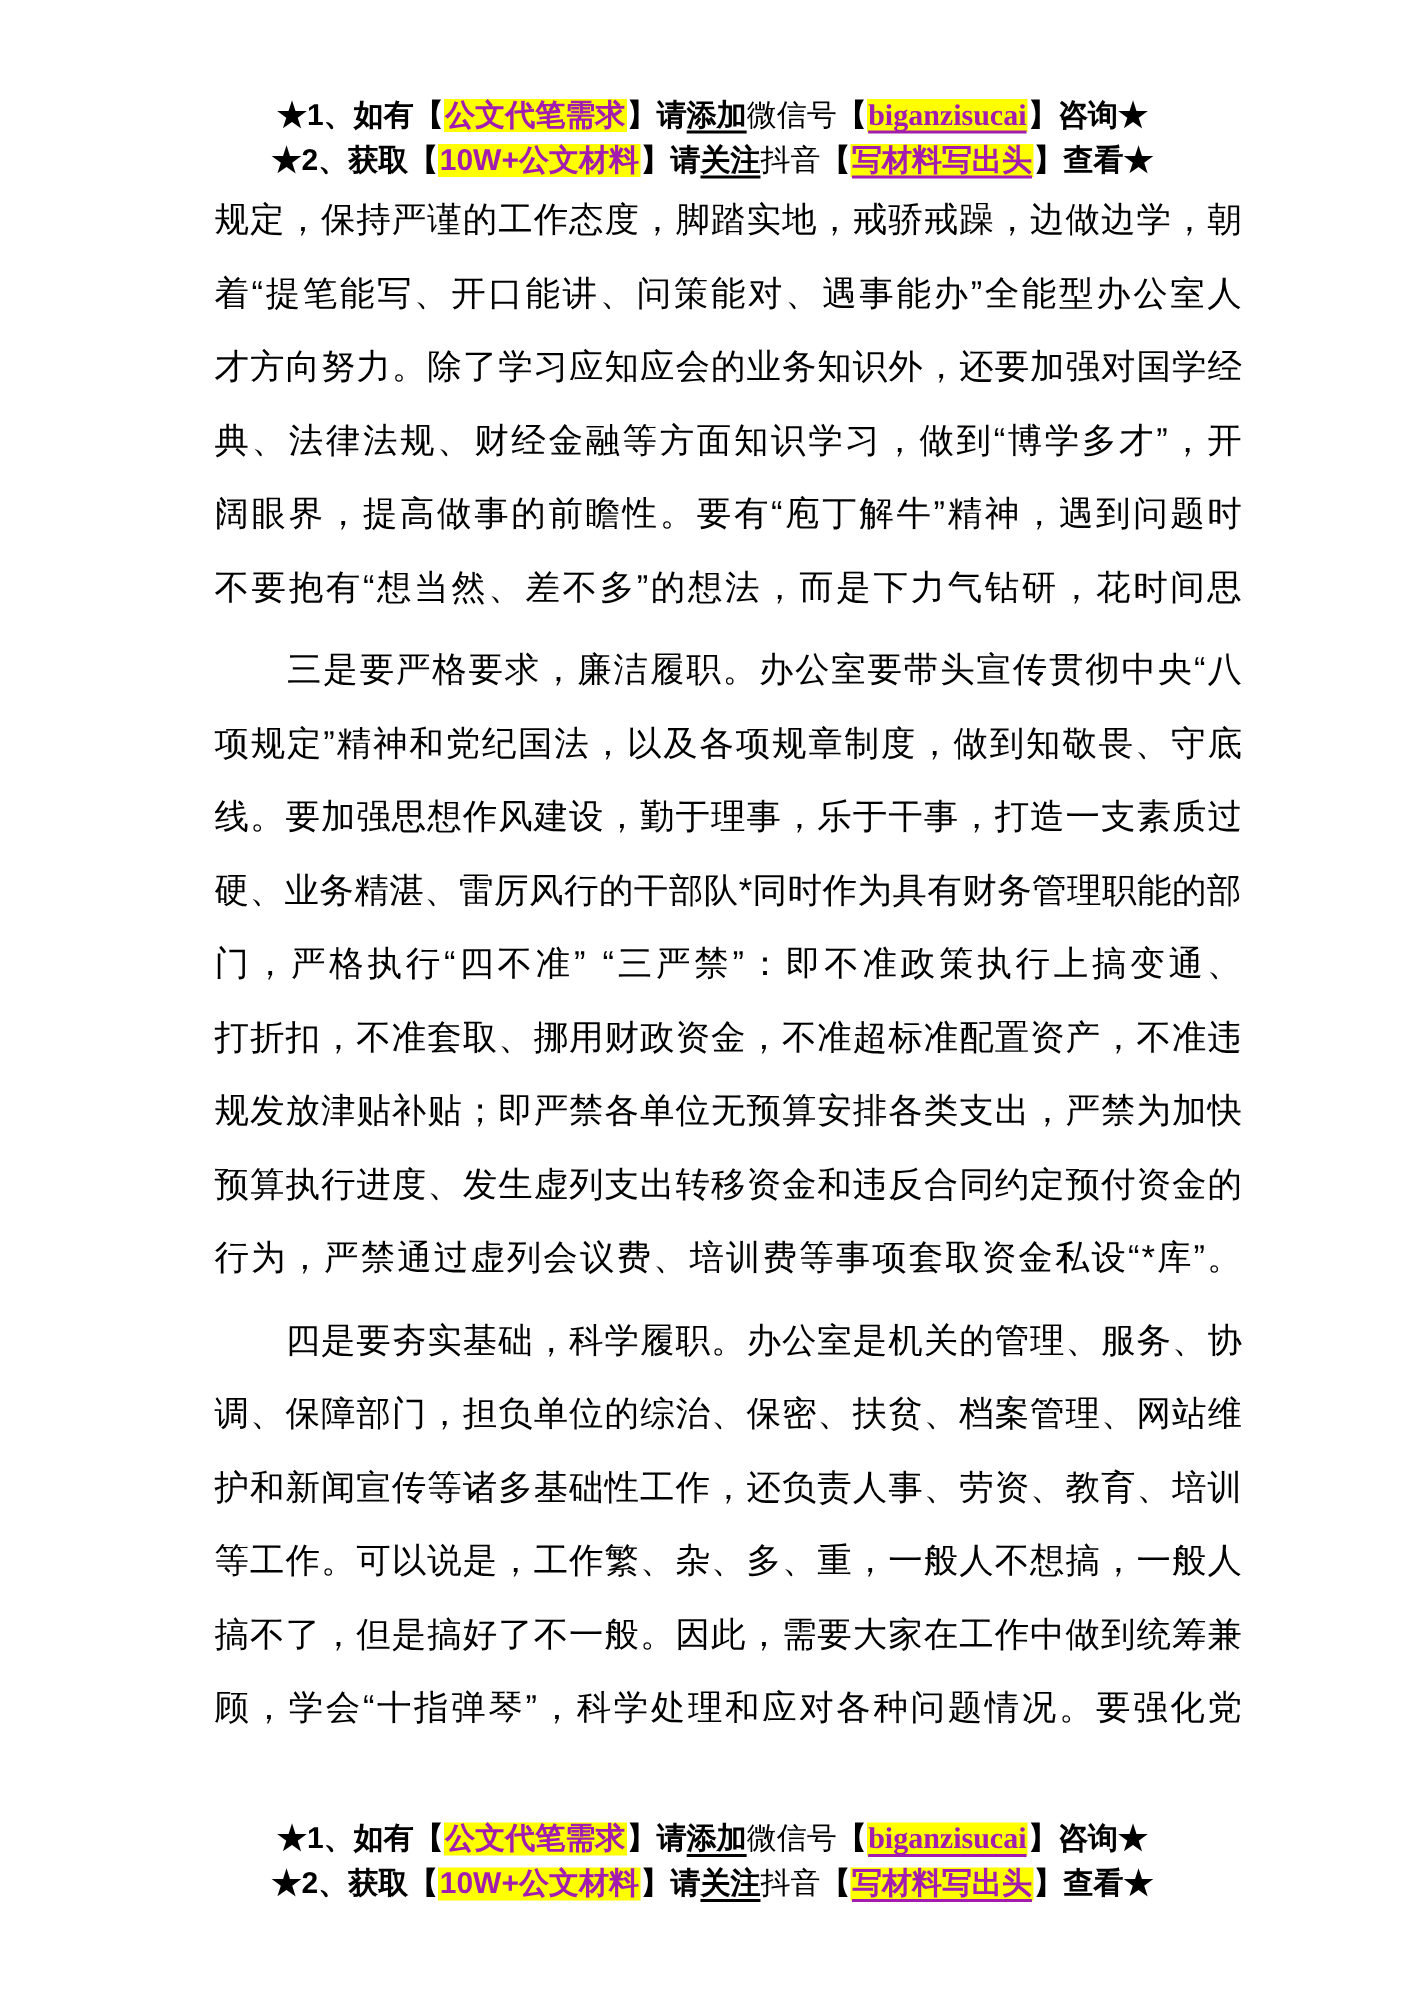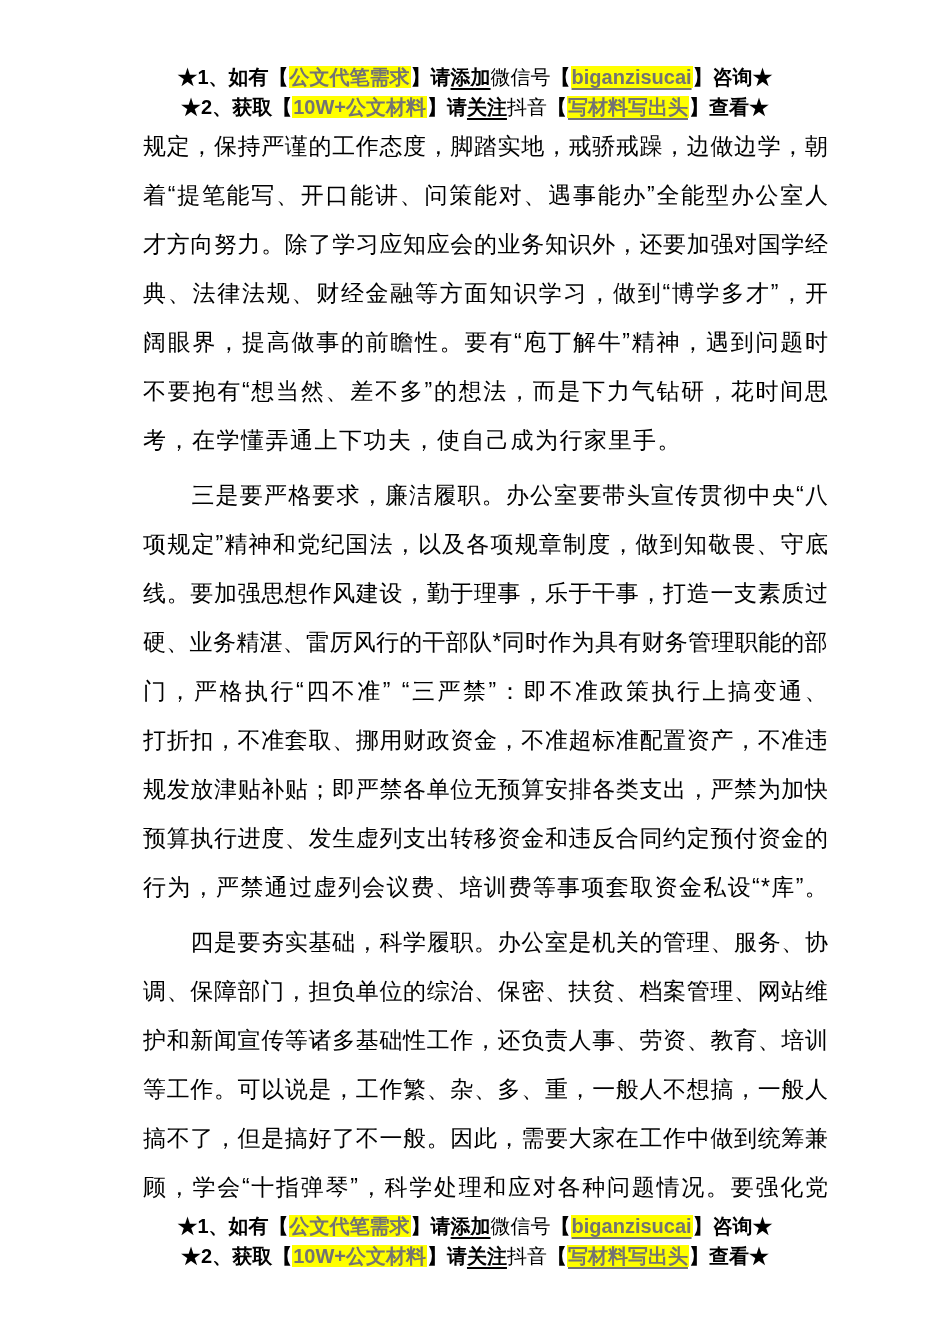--- a/index.html
+++ b/index.html
@@ -20,22 +20,22 @@
     left: 0;
     width: 100%;
     text-align: center;
     font-size: 20px;
     font-weight: 700;
     line-height: 29px;
   }
   .promo-header { top: 63px; }
   .promo-footer { top: 1212px; }
   .promo-line { white-space: nowrap; }
-  .hl { color: #737373; background: #ffff00; padding: 0 1px; }
-  .ul { text-decoration: underline; text-decoration-thickness: 2px; text-underline-offset: 4px; }
+  .hl { color: #a21caf; background: #ffff00; padding: 0 1px; }
+  .ul { text-decoration: underline; text-decoration-thickness: 2px; text-underline-offset: 4px; font-family: Liberation Serif, serif; }
   .plain { font-weight: 400; font-family: Liberation Mono, monospace; }
 
   
   .body-text {
     position: absolute;
     left: 143px;
     top: 122px;
     width: 685px;
     font-size: 23px;
     color: #000000;
@@ -245,21 +245,20 @@
           <span>力</span>
           <span>气</span>
           <span>钻</span>
           <span>研</span>
           <span>，</span>
           <span>花</span>
           <span>时</span>
           <span>间</span>
           <span>思</span>
         </div>
-      <div class="jline short">考，在学懂弄通上下功夫，使自己成为行家里手。</div>
     </div>
     <div class="para">
       <div class="jline jchars">
           <span>　</span>
           <span>　</span>
           <span>三</span>
           <span>是</span>
           <span>要</span>
           <span>严</span>
           <span>格</span>

